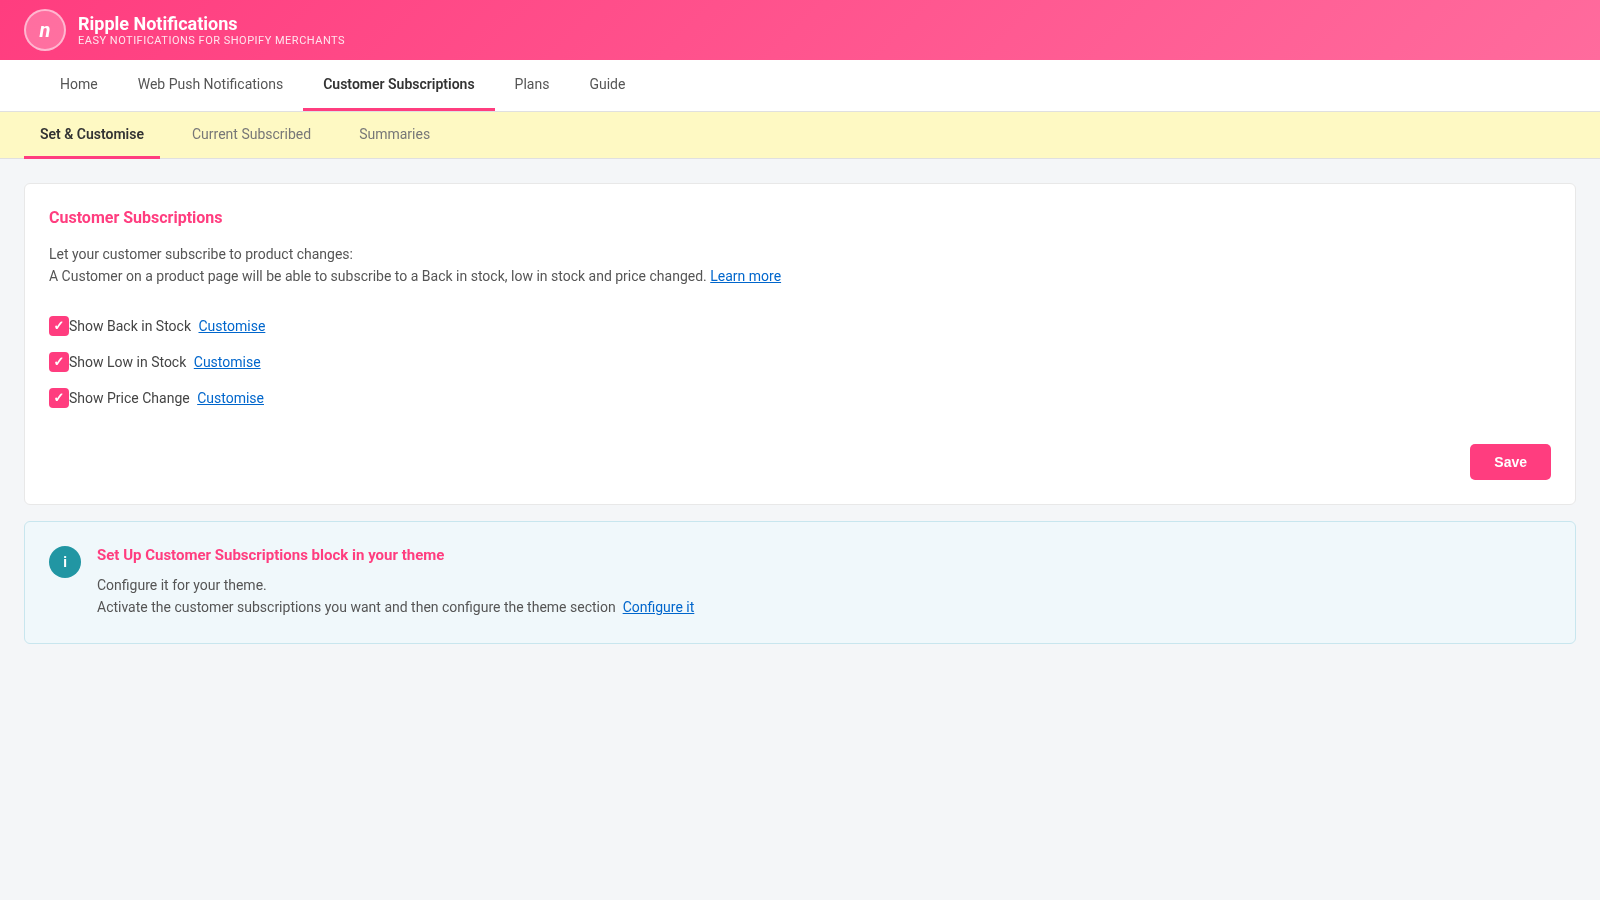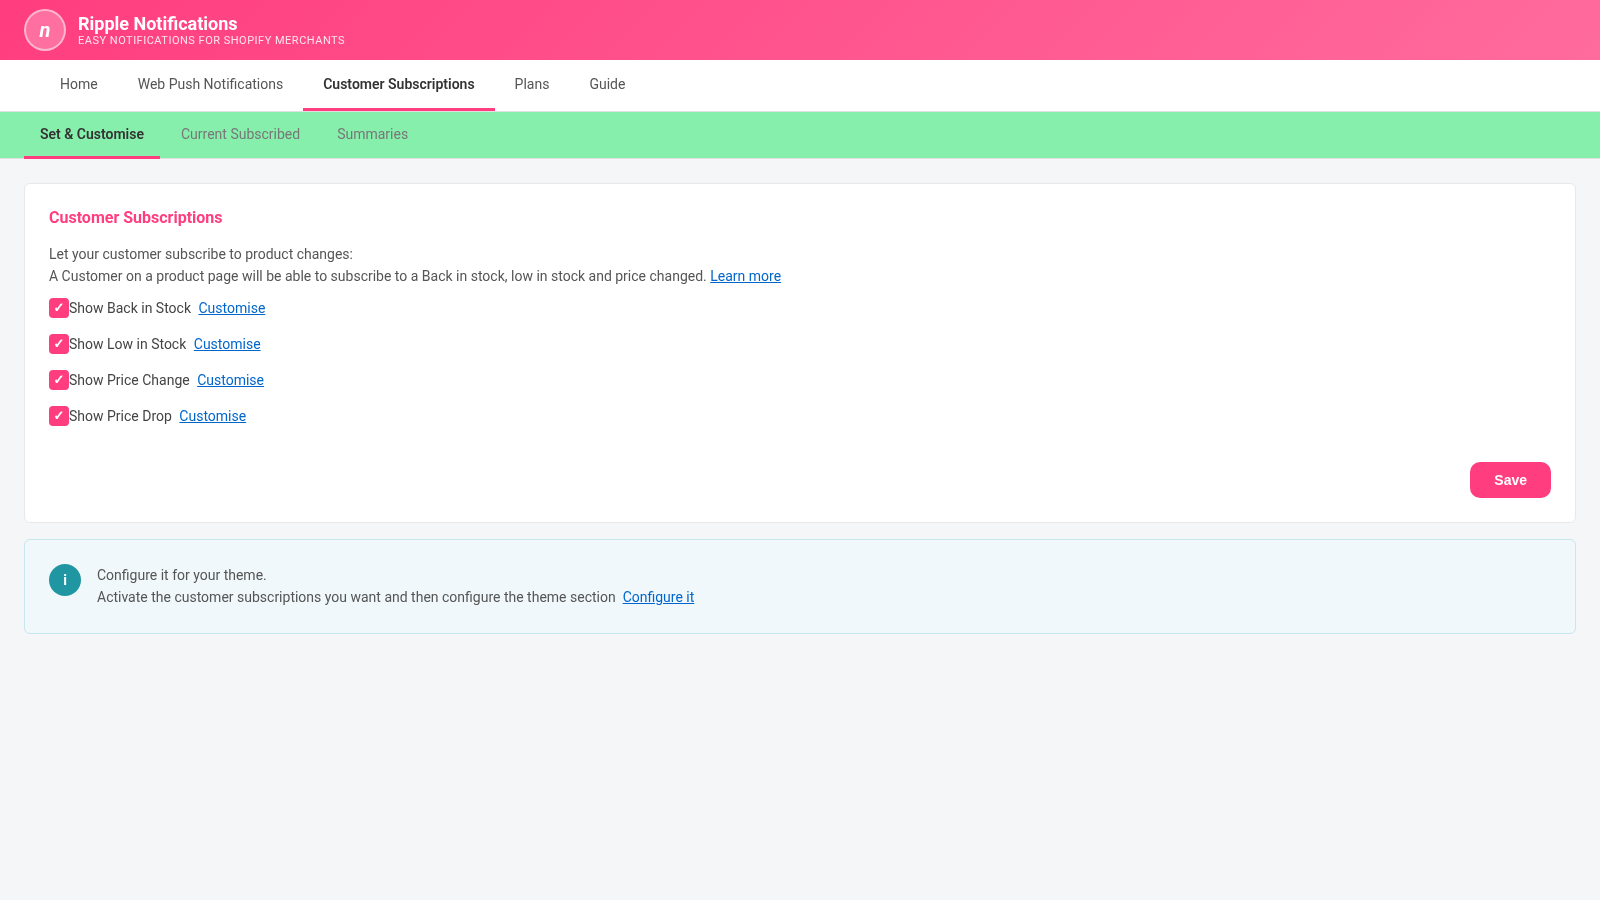--- a/index.html
+++ b/index.html
@@ -61,24 +61,24 @@
       text-decoration: none;
     }
     .nav-item.active {
       color: #333;
       font-weight: 600;
       border-bottom: 3px solid #ff3d7f;
     }
 
     
     .sub-nav {
-      background: #86efac;
+      background: #fef9c3;
       padding: 0 24px;
       display: flex;
-      gap: 5px;
+      gap: 16px;
       border-bottom: 1px solid #e0e0e0;
     }
     .sub-nav-item {
       padding: 14px 16px;
       color: #777;
       cursor: pointer;
       font-size: 14px;
       border-bottom: 3px solid transparent;
       margin-bottom: -1px;
     }
@@ -104,21 +104,21 @@
     .card-title {
       color: #ff3d7f;
       font-size: 16px;
       font-weight: 700;
       margin-bottom: 16px;
     }
     .card-desc {
       color: #555;
       font-size: 14px;
       line-height: 1.6;
-      margin-bottom: 10px;
+      margin-bottom: 28px;
     }
     .card-desc a {
       color: #0066cc;
       text-decoration: underline;
     }
 
     
     .checkbox-row {
       display: flex;
       align-items: center;
@@ -155,21 +155,21 @@
       display: flex;
       justify-content: flex-end;
       margin-top: 20px;
       padding-top: 16px;
     }
     .btn-save {
       background: #ff3d7f;
       color: white;
       border: none;
       padding: 10px 24px;
-      border-radius: 10px;
+      border-radius: 5px;
       font-size: 14px;
       font-weight: 600;
       cursor: pointer;
     }
 
     
     .info-card {
       background: #f0f8fb;
       border: 1px solid #c8e6ee;
       border-radius: 6px;
@@ -261,36 +261,30 @@
     </div>
 
     <div class="checkbox-row">
       <div class="checkbox-custom"></div>
       <span class="checkbox-label">
         <span>Show Price Change</span>
         <a href="#">Customise</a>
       </span>
     </div>
 
-    <div class="checkbox-row">
-      <div class="checkbox-custom"></div>
-      <span class="checkbox-label">
-        <span>Show Price Drop</span>
-        <a href="#">Customise</a>
-      </span>
-    </div>
 
     <div class="card-footer">
       <button class="btn-save">Save</button>
     </div>
   </div>
 
   <div class="info-card">
     <div class="info-icon">i</div>
     <div class="info-content">
+      <h3>Set Up Customer Subscriptions block in your theme</h3>
       <p>
         <span>Configure it for your theme.</span><br>
         <span>Activate the customer subscriptions you want and then configure the theme section</span>
         &nbsp;<a href="#">Configure it</a>
       </p>
     </div>
   </div>
 
 </main>
 

